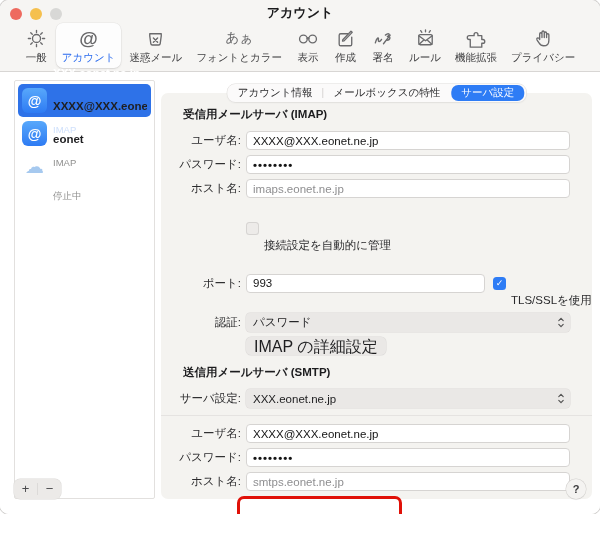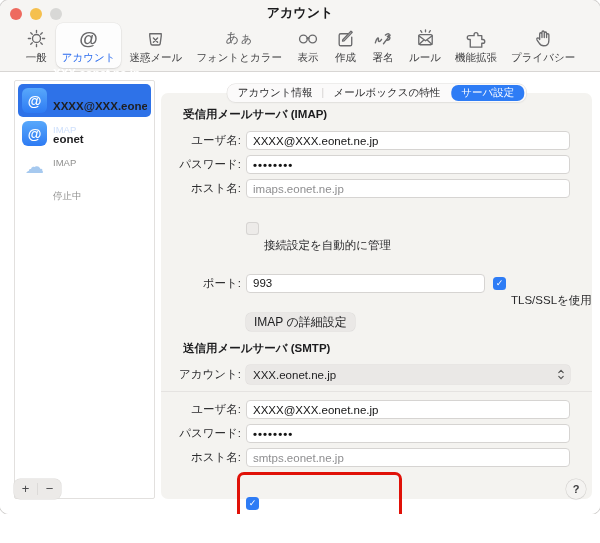--- a/index.html
+++ b/index.html
@@ -53,21 +53,21 @@
   .txt.short{flex:none;width:239px;}
   .cb{width:13px;height:13px;border-radius:3.5px;flex:none;display:flex;align-items:center;justify-content:center;}
   .cb.off{background:#edebe9;box-shadow:inset 0 0 0 1px #d6d4d2;}
   .cb.on{background:#2e7cf5;color:#fff;font-size:9px;font-weight:700;}
   .cb-label{font-size:11.5px;color:#2a2a2c;margin-left:5px;white-space:nowrap;margin-top:35px;}
   .indent{margin-left:69px;}
   .tls-group{margin-left:auto;display:flex;align-items:center;padding-left:8px;}
   .popup{flex:1;height:19px;background:#eae8e6;border-radius:4px;display:flex;align-items:center;padding:0 5px 0 7px;
          font-size:11.5px;color:#1d1d1f;box-shadow:0 0 0 .5px #dcdad8;cursor:default;}
   .popup .chev{margin-left:auto;display:flex;}
-  .btn{height:18px;background:#eae8e6;border:none;border-radius:5px;font-size:12px;color:#1d1d1f;padding:0 8px;
+  .btn{height:18px;background:#eae8e6;border:none;border-radius:5px;font-size:16px;color:#1d1d1f;padding:0 8px;
        box-shadow:0 0 0 .5px #dcdad8;cursor:default;}
   .hr{height:1px;background:#e5e3e1;margin:7px -22px 8px -16px;}
   .smtp-h{margin-top:10px;}
   .red-annotation{display:inline-flex;align-items:center;border:3px solid #e01108;border-radius:7px;padding:3px 8px 3px 6px;margin-left:60px;}
   
   .seg{position:absolute;left:14px;bottom:15px;display:flex;background:#eceae8;border-radius:6px;box-shadow:0 0 0 .5px #dcdad8;overflow:hidden;}
   .seg button{width:23px;height:20px;border:none;background:transparent;font-size:13px;color:#4a4a4c;padding:0;line-height:20px;}
   .seg .ssep{width:1px;background:#dcdad8;margin:4px 0;}
   .help{position:absolute;right:14px;bottom:15px;width:20px;height:20px;border-radius:50%;background:#f4f3f1;
         box-shadow:0 0 0 .5px #d2d0ce,0 1px 1px rgba(0,0,0,.06);font-size:11px;font-weight:700;color:#3a3a3c;
@@ -224,28 +224,39 @@
         <span class="cb-label">接続設定を自動的に管理</span>
       </div>
       <div class="row">
         <span class="lbl">ポート:</span>
         <input class="txt short" value="993" style="">
         <span class="tls-group">
           <span class="cb on">✓</span>
           <span class="cb-label">TLS/SSLを使用</span>
         </span>
       </div>
+      <div class="row">
+        <span class="lbl">認証:</span>
+        <span class="popup">
+          <span>パスワード</span>
+          <span class="chev">
+            <svg width="8" height="13" viewBox="0 0 8 13">
+                <path d="M1.8 4.6 4 2.3l2.2 2.3M1.8 8.4 4 10.7l2.2-2.3" stroke="#555" fill="none" stroke-width="1.2" stroke-linecap="round" stroke-linejoin="round"></path>
+              </svg>
+          </span>
+        </span>
+      </div>
       <div class="row indent">
         <button class="btn">IMAP の詳細設定</button>
       </div>
 
       <div class="section-h smtp-h">送信用メールサーバ (SMTP)</div>
 
       <div class="row">
-        <span class="lbl">アカウント:</span>
+        <span class="lbl">サーバ設定:</span>
         <span class="popup">
           <span>XXX.eonet.ne.jp</span>
           <span class="chev">
             <svg width="8" height="13" viewBox="0 0 8 13">
                 <path d="M1.8 4.6 4 2.3l2.2 2.3M1.8 8.4 4 10.7l2.2-2.3" stroke="#555" fill="none" stroke-width="1.2" stroke-linecap="round" stroke-linejoin="round"></path>
               </svg>
           </span>
         </span>
       </div>
 

